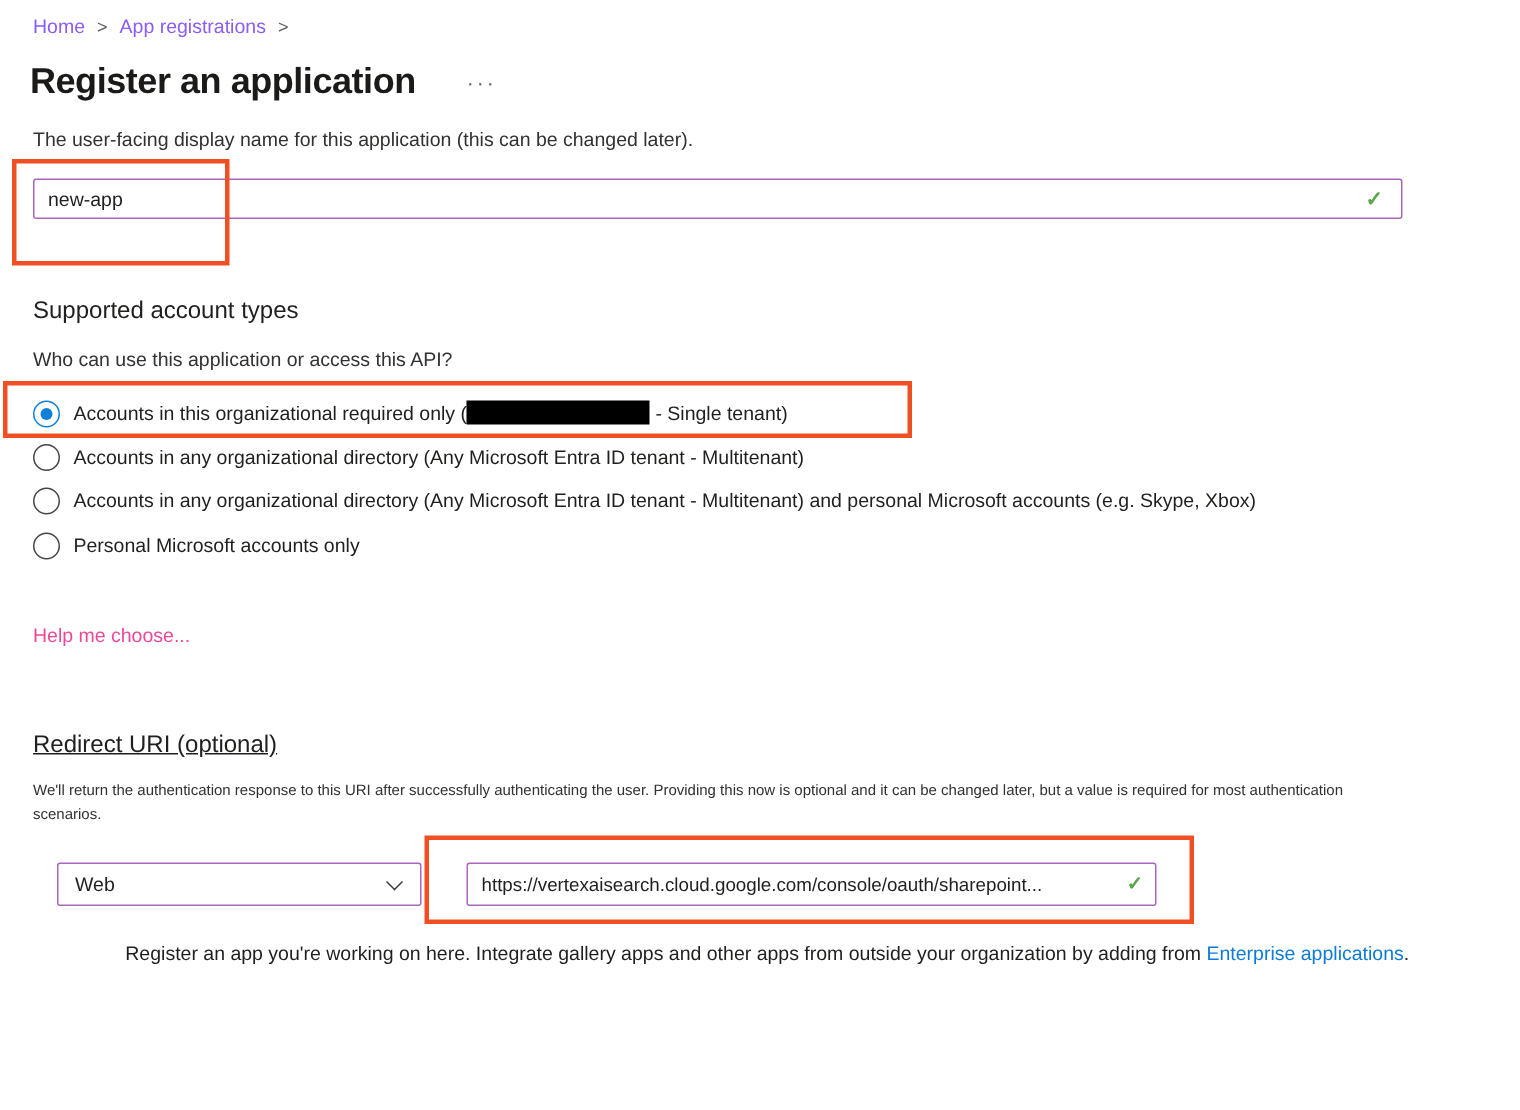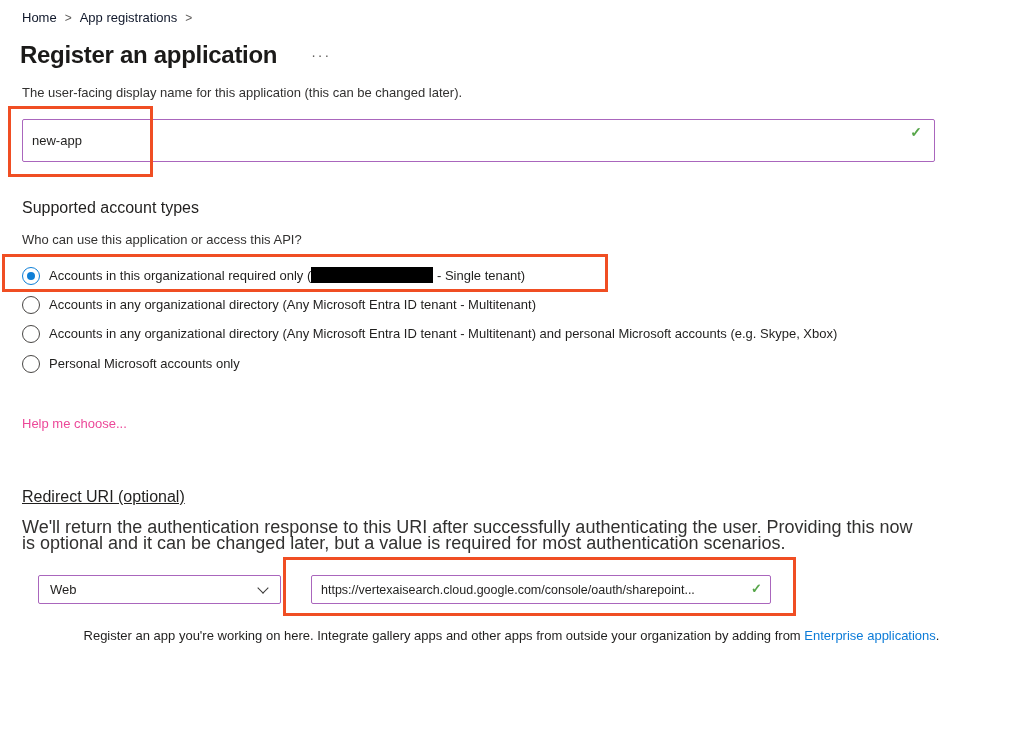--- a/index.html
+++ b/index.html
@@ -7,36 +7,36 @@
   body {
     width:1013px; height:740px; overflow:hidden;
     font-family:"Liberation Sans", sans-serif;
     color:#323130; font-size:13px;
   }
   .page { position:relative; width:1013px; height:740px; }
   .content { padding:10px 0 0 22px; }
 
   
   .breadcrumb { font-size:13px; line-height:16px; }
-  .crumb { color:#0f172a; cursor:pointer; text-decoration:none; }
+  .crumb { color:#8b5cf6; cursor:pointer; text-decoration:none; }
   .crumb-sep { color:#605e5c; margin:0 8px; font-size:12px; }
 
   
   .page-title { margin:14px 0 0 -2px; display:flex; align-items:center; height:30px; }
   .title-text { font-size:24px; font-weight:700; color:#1b1a19; letter-spacing:-0.3px; }
   .title-ellipsis { margin-left:34px; color:#605e5c; font-size:14px; letter-spacing:2px; cursor:pointer; }
 
   
   .name-label { margin-top:60px; font-size:15px; color:#201f1e; }
   .required { color:#d13438; margin-right:5px; }
   .field-desc { margin-top:15px; font-size:13px; color:#323130; }
 
   .name-input-wrap { position:relative; margin-top:19px; width:913px; height:27px; }
   .text-input {
-    width:913px; height:43px; border:1.5px solid #aa66bd; border-radius:2px;
+    width:913px; height:27px; border:1.5px solid #aa66bd; border-radius:2px;
     padding:0 32px 0 9px; font-family:"Liberation Sans", sans-serif; font-size:13px;
     color:#201f1e; outline:none; background:#fff;
   }
   .valid-check { position:absolute; right:13px; top:5px; color:#57a64a; font-size:14px; font-weight:700; }
 
   
   .ann-box { position:absolute; border:3px solid #f04e23; pointer-events:none; z-index:5; }
   .ann-1 { left:-14px; top:-13px; width:145px; height:71px; }
   .ann-2 { left:-20px; top:-12px; width:606px; height:38px; }
   .ann-3 { left:261px; top:-18px; width:513px; height:59px; }
@@ -56,21 +56,21 @@
     content:""; position:absolute; left:3.5px; top:3.5px; width:8px; height:8px;
     border-radius:50%; background:#0f7fd7;
   }
   .radio-label { margin-left:9px; font-size:13px; line-height:20px; max-width:866px; color:#201f1e; }
   .redacted { display:inline-block; width:122px; height:16px; background:#000; vertical-align:-3px; }
 
   .help-link { display:inline-block; margin-top:33px; color:#ec4899; font-size:13px; cursor:pointer; }
 
   
   .redirect-heading { margin-top:57px; font-size:16px; color:#201f1e; font-weight:400;text-decoration:underline; }
-  .redirect-desc { margin-top:14px; font-size:18px; line-height:15.5px; max-width:908px; }
+  .redirect-desc { margin-top:14px; font-size:10px; line-height:15.5px; max-width:908px; }
 
   .uri-row { position:relative; margin-top:24px; display:flex; align-items:center; height:29px;padding-left:16px; }
   .platform-select {
     width:243px; height:29px; border:1.5px solid #aa66bd; border-radius:2px;
     display:flex; align-items:center; justify-content:space-between;
     padding:0 13px 0 11px; font-size:13px; color:#201f1e; background:#fff; cursor:pointer;
   }
   .chevron {
     width:8px; height:8px; border-right:1.6px solid #3b3a39; border-bottom:1.6px solid #3b3a39;
     transform:rotate(45deg); margin-top:-4px;

